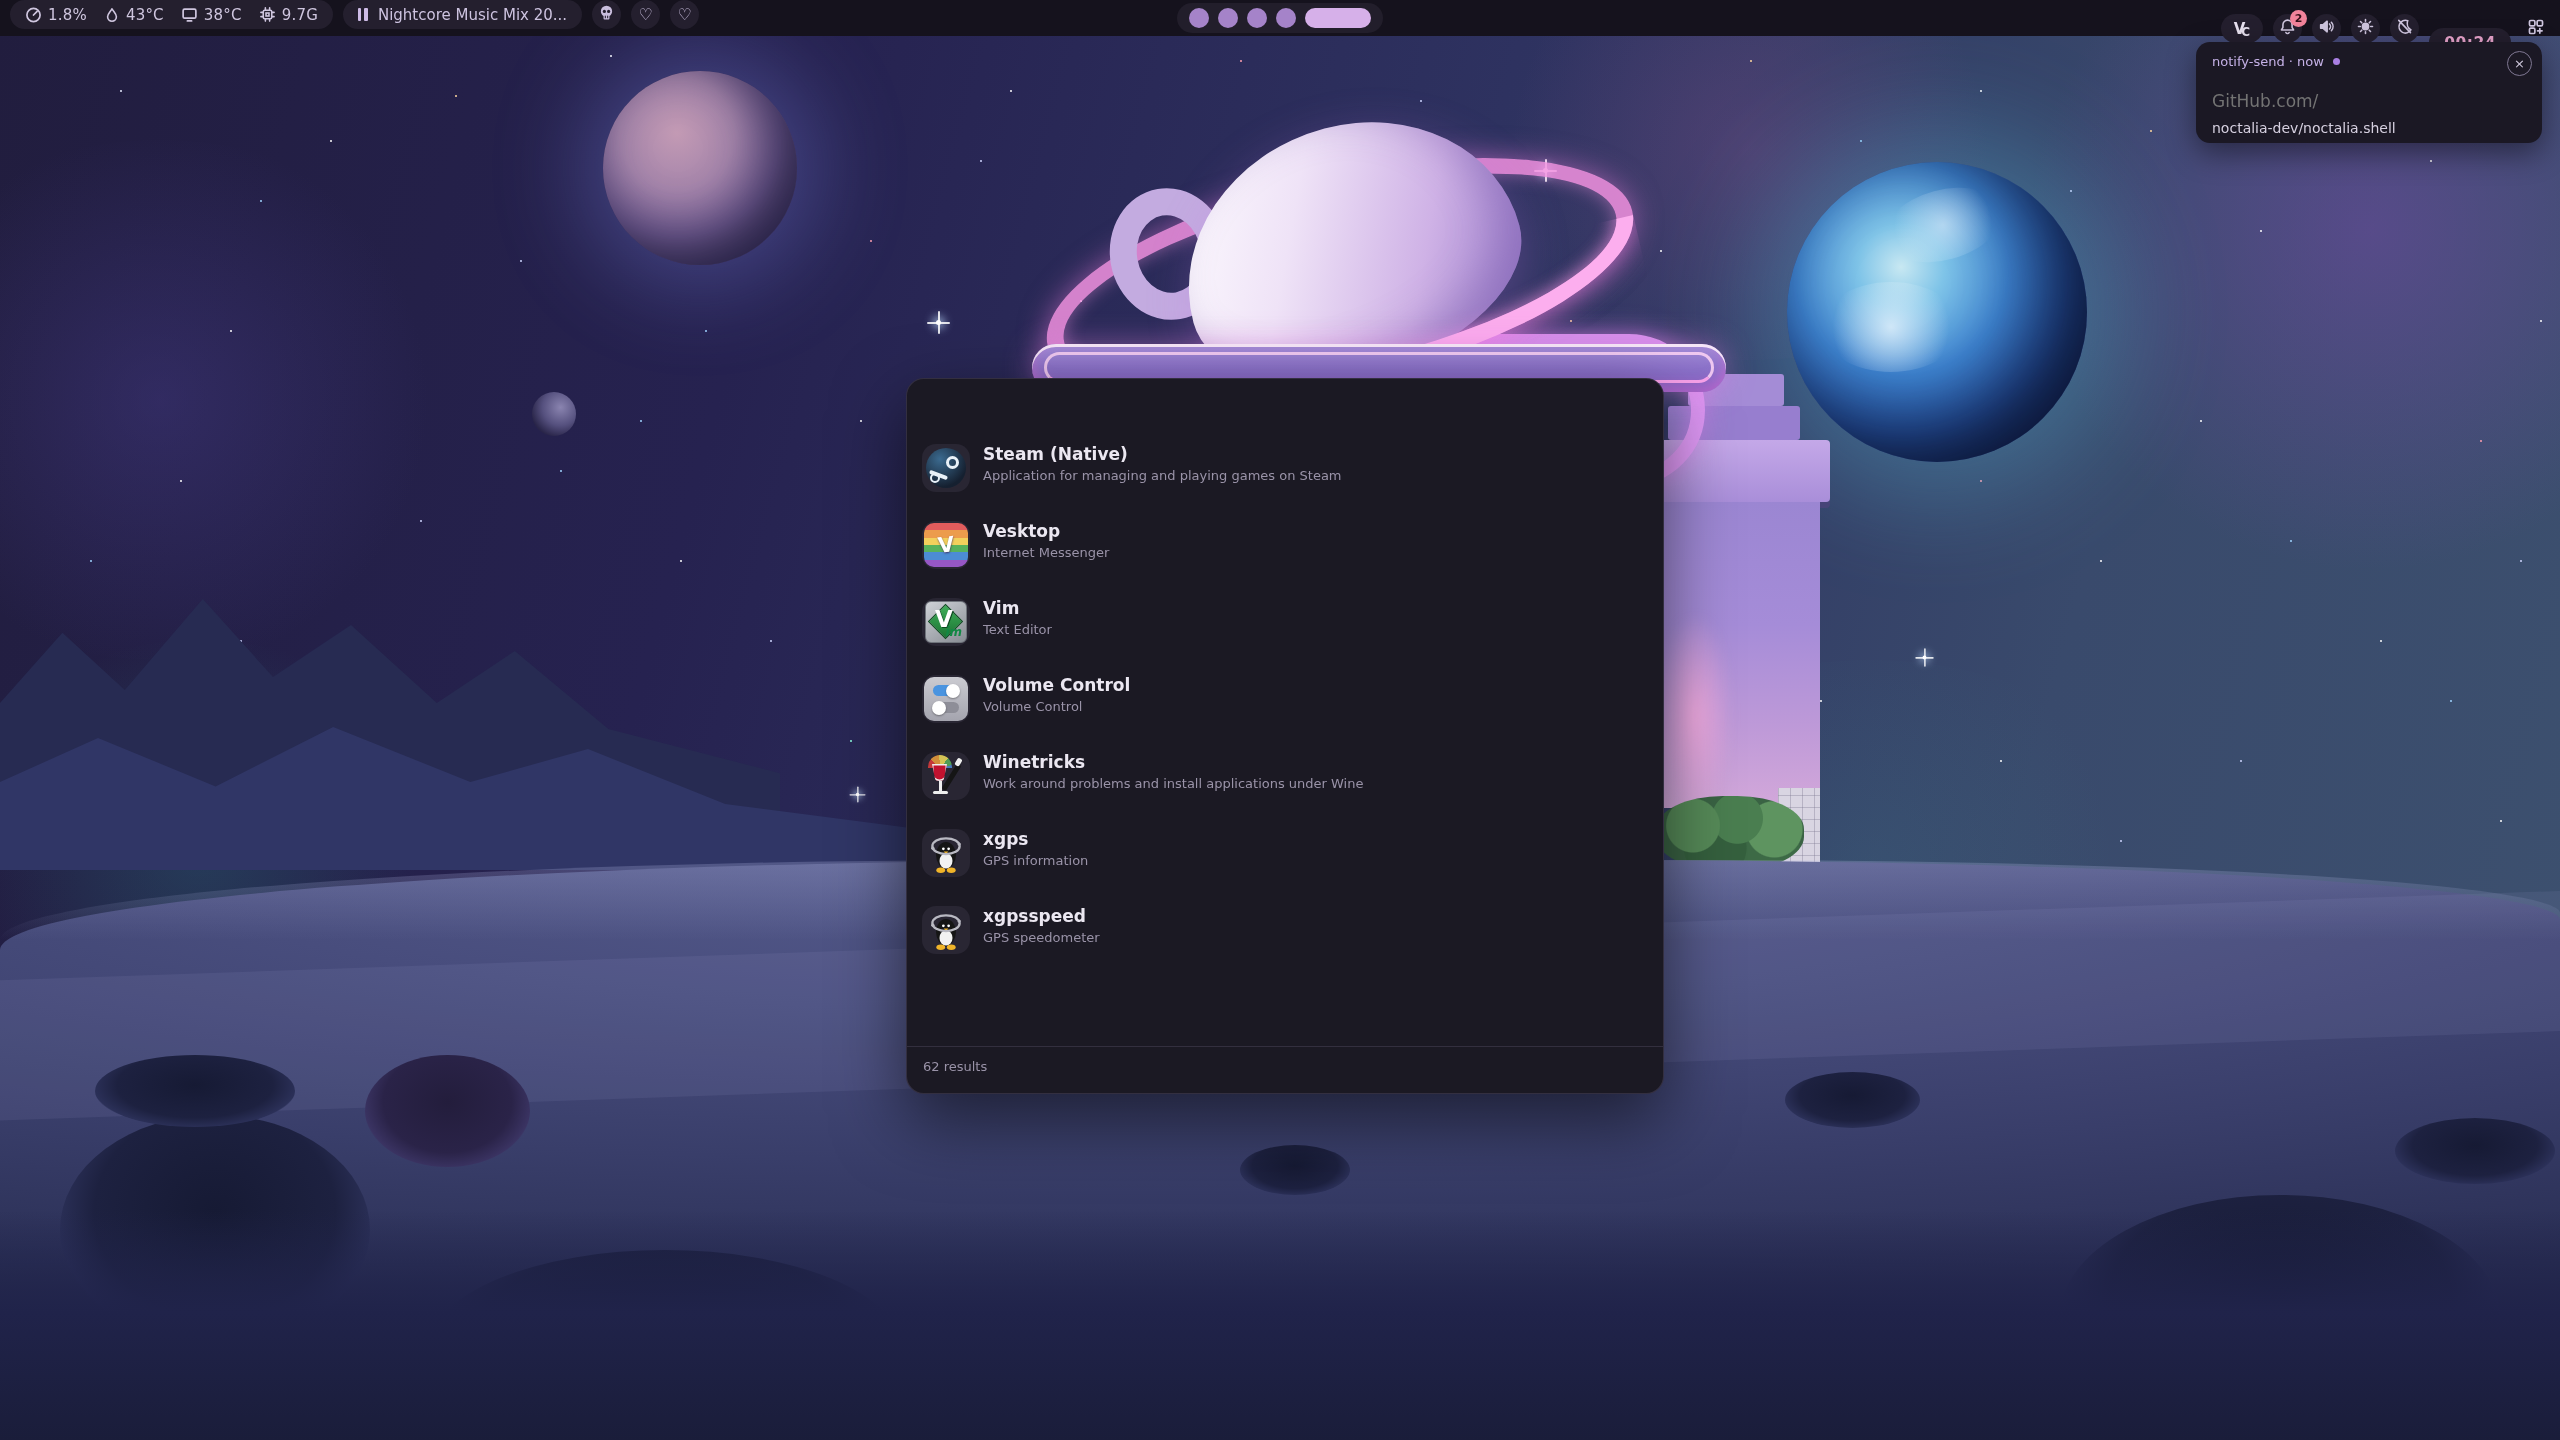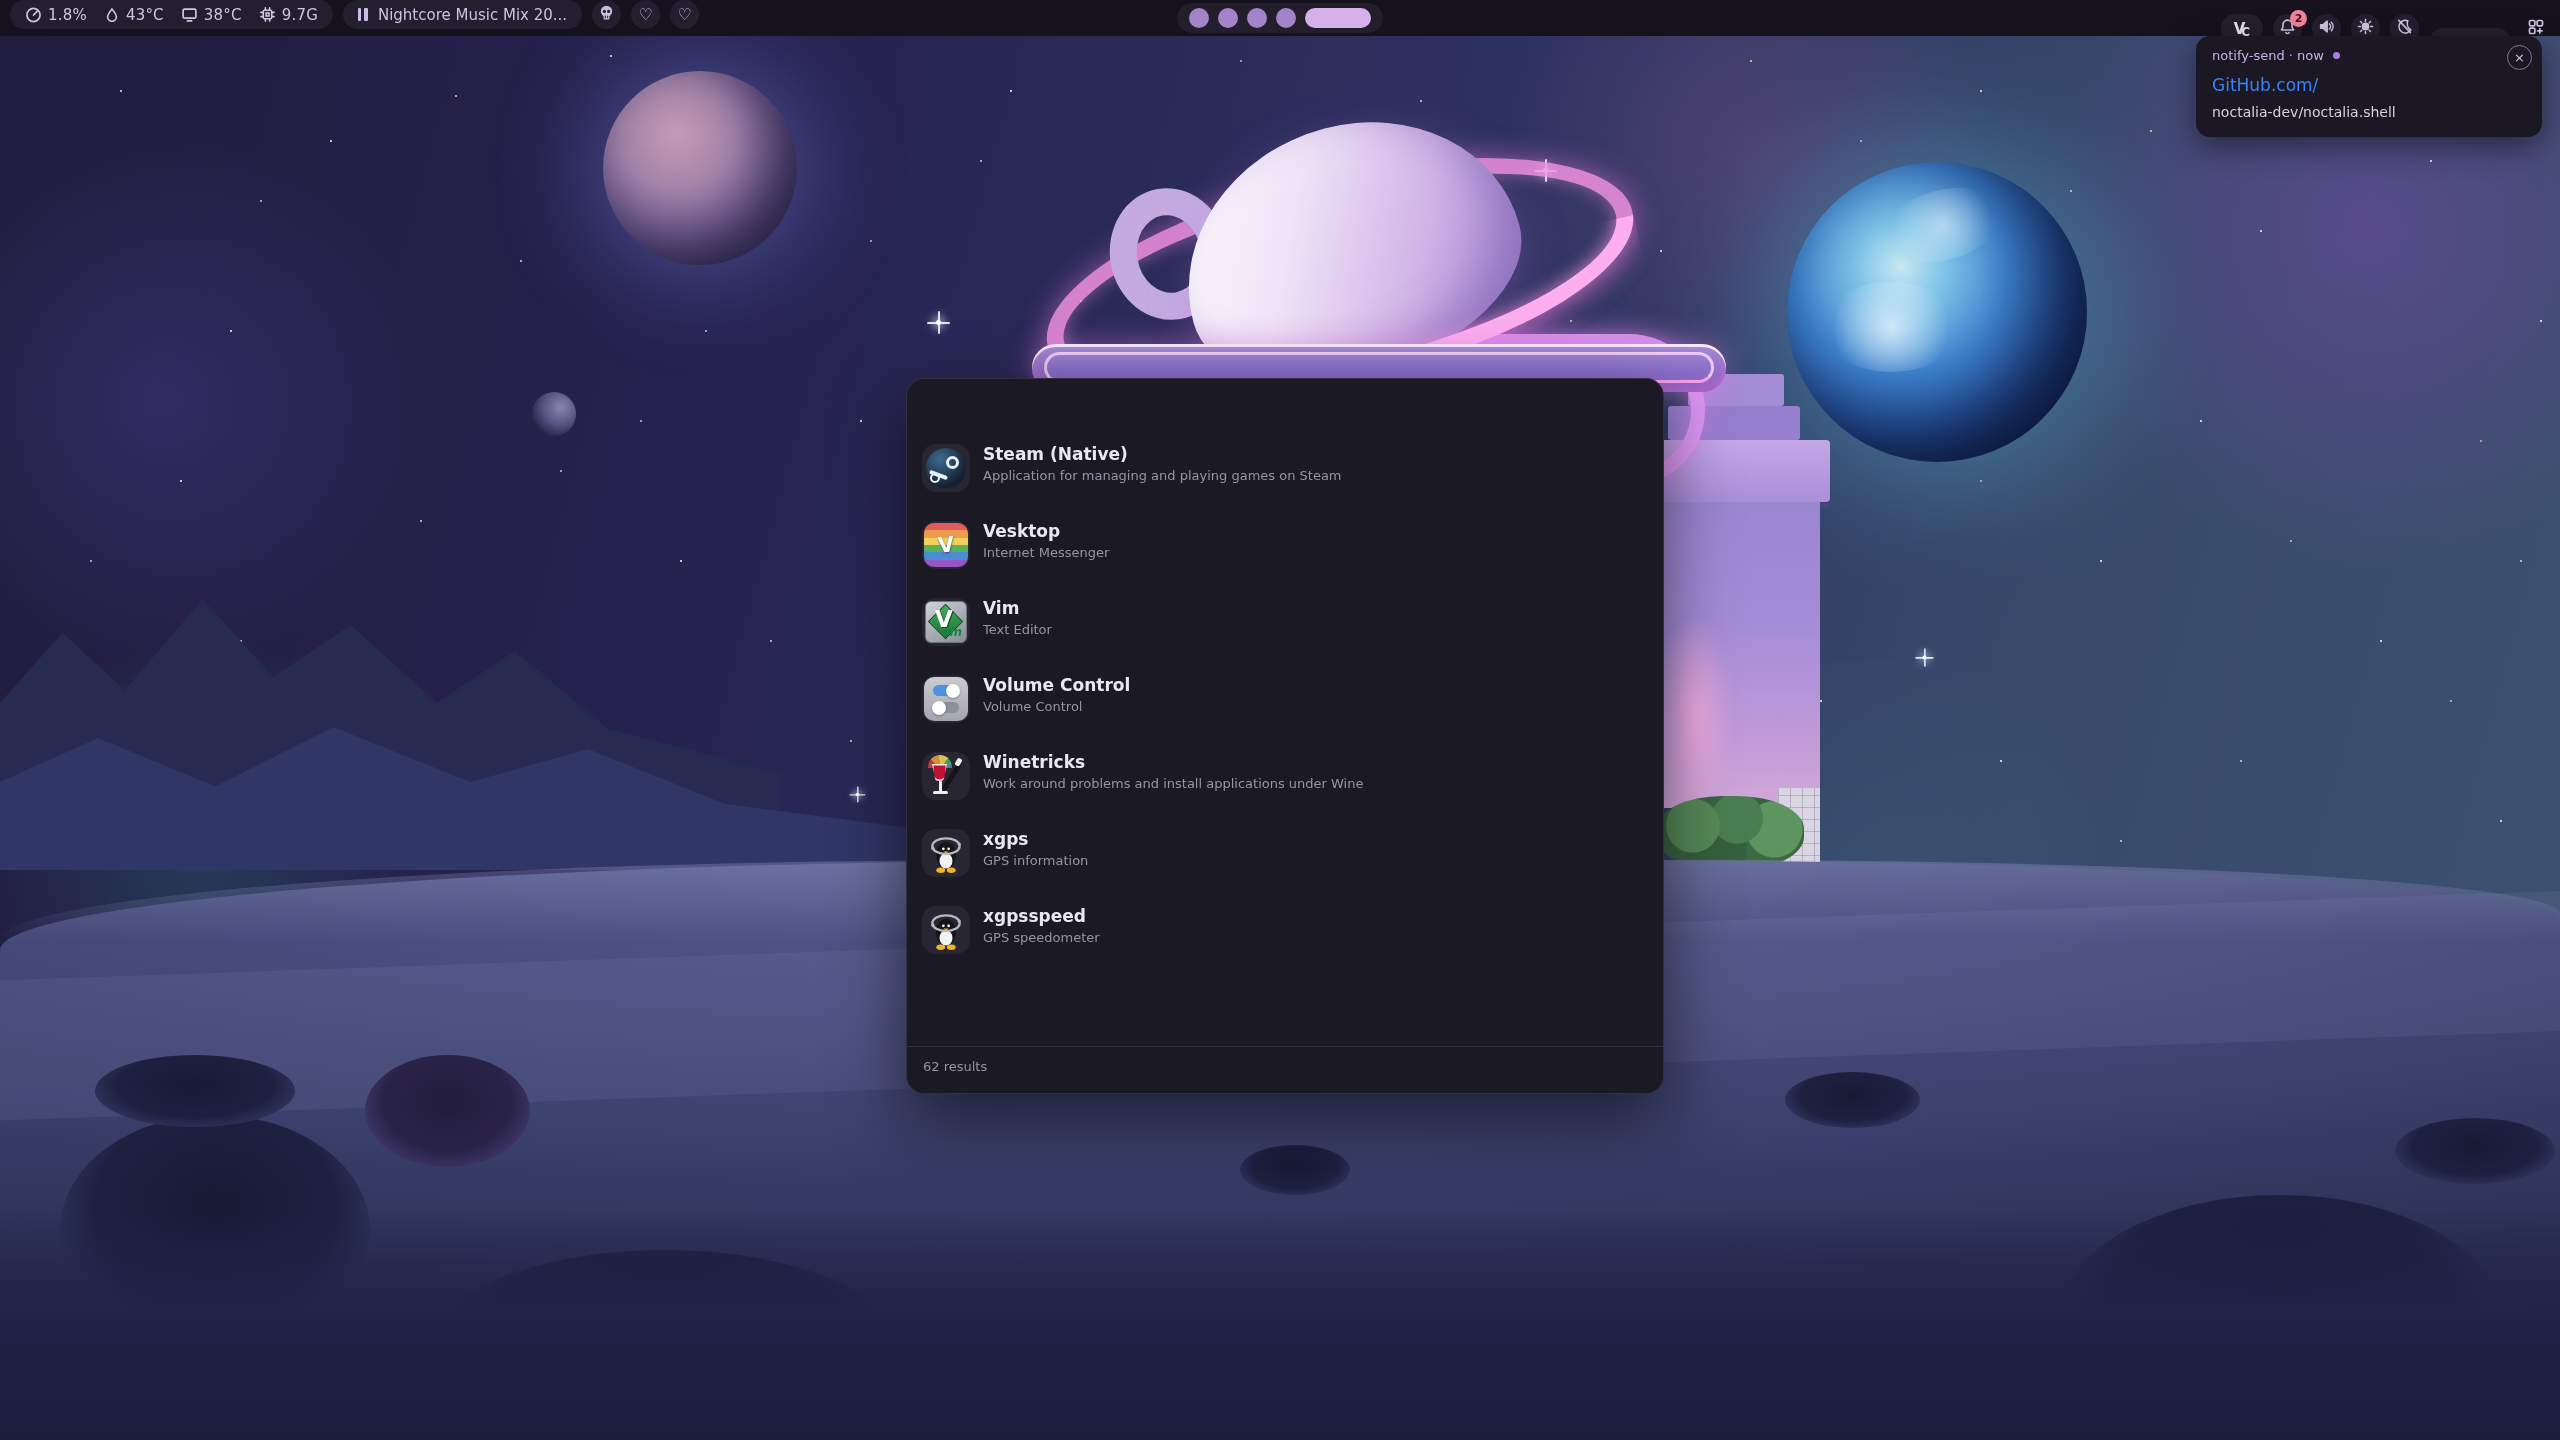--- a/index.html
+++ b/index.html
@@ -143,28 +143,28 @@
   .wsactive { width:66px; height:20px; border-radius:10px; background:#d6b0e9; }
   .traypill { gap:0; font-weight:700; font-size:14px; color:#e8e2f0; padding:0 13px; }
   .trayV { font-size:15px; }
   .trayC { font-size:12px; margin-left:-4px; margin-top:7px; }
   .bellwrap { position:relative; }
   .badge { position:absolute; top:-4px; right:-5px; min-width:17px; height:17px; border-radius:9px; background:#f2839b;
     color:#351019; font-size:11px; font-weight:700; display:flex; align-items:center; justify-content:center; padding:0 3px; }
   .clockpill { color:#eba6cf; font-weight:700; font-size:15.5px; letter-spacing:.5px;margin-top:28px; }
 
   
-  .notif { position:absolute; left:2196px; top:36px; width:346px; height:101px; background:#1b1824;
+  .notif { position:absolute; left:2196px; top:42px; width:346px; height:101px; background:#1b1824;
     border-radius:14px; box-shadow:0 10px 30px rgba(0,0,0,.45); padding:12px 16px; z-index:60; }
   .notif-head { display:flex; align-items:center; gap:9px; }
   .notif-meta { font-size:13px; color:#c5b1e6; }
   .notif-dot { width:7px; height:7px; border-radius:50%; background:#a97fe3; }
   .notif-close { position:absolute; right:10px; top:9px; width:25px; height:25px; border-radius:50%;
     border:1.3px solid #7f7792; color:#cfc8dc; font-size:13px; display:flex; align-items:center; justify-content:center; }
-  .notif-title { margin-top:12px; font-size:17px; color:#3b82f6; }
+  .notif-title { margin-top:22px; font-size:17px; color:#737373; }
   .notif-body { margin-top:9px; font-size:14px; color:#d6d0e0; }
 
   
   .launcher { position:absolute; left:906px; top:378px; width:758px; height:716px; background:#1b1923;
     border:1px solid rgba(150,135,180,.2); border-radius:18px; box-shadow:0 26px 70px rgba(0,0,0,.55); z-index:40; }
   .searchwrap { position:absolute; left:15px; right:15px; top:15px; height:38px; border:1.5px solid #c9a8e4;
     border-radius:19px; display:flex; align-items:center; padding:0 13px; }
   .caret { width:1.5px; height:19px; background:#ece8f2; margin-right:3px; }
   .searchwrap input { flex:1; background:transparent; border:none; outline:none; color:#ece8f2;
     font-size:15.5px; font-family:inherit; }

